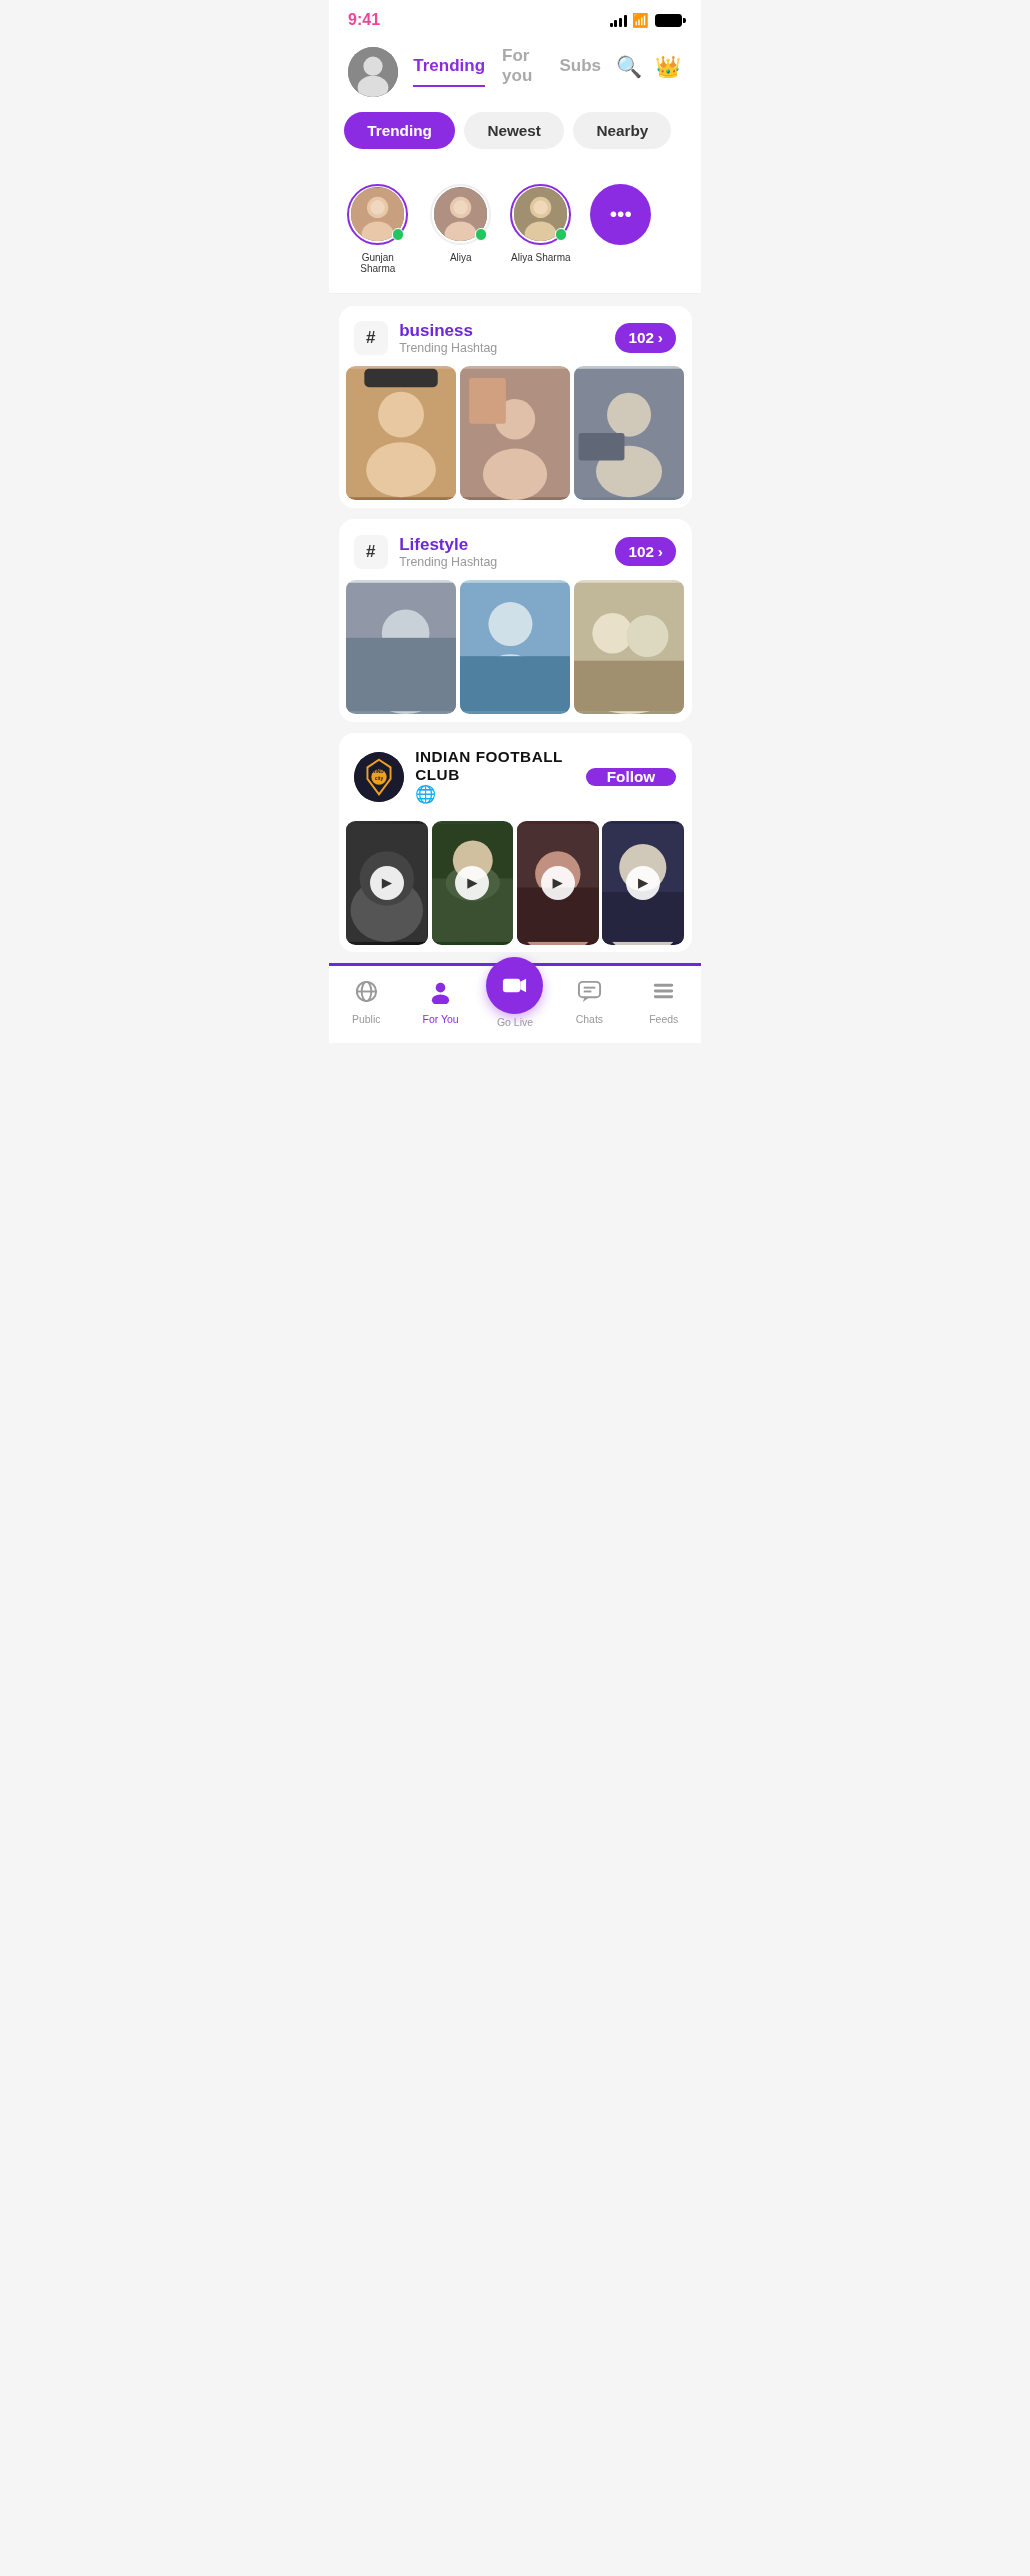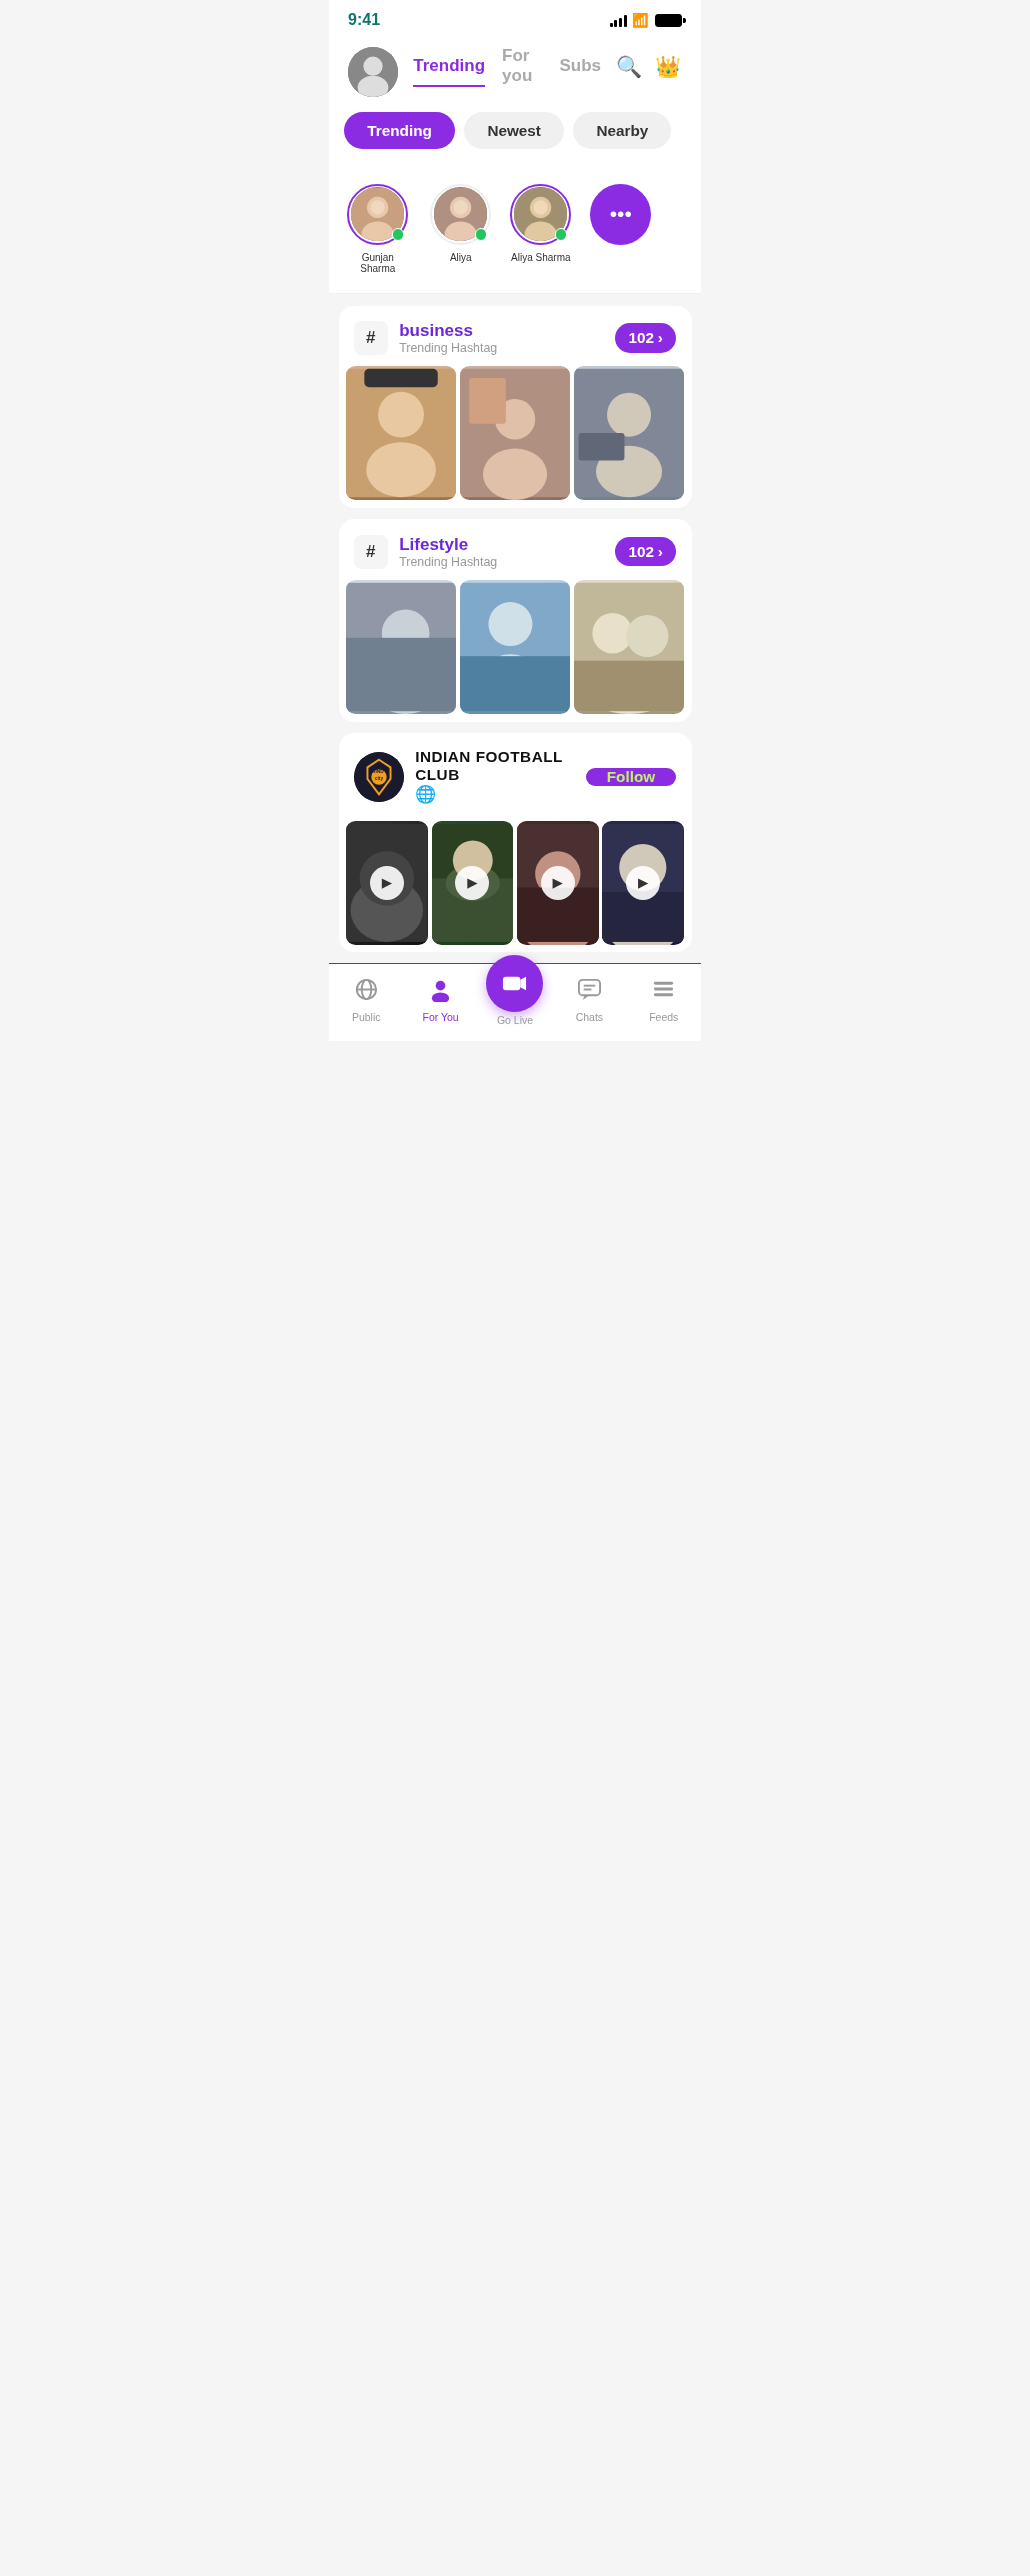--- a/index.html
+++ b/index.html
@@ -18,21 +18,21 @@
     .status-bar {
       display: flex;
       justify-content: space-between;
       align-items: center;
       padding: 11.4px 19px 7.6px;
       background: #fff;
     }
     .status-time {
       font-size: 16px;
       font-weight: 700;
-      color: #0f766e;
+      color: #ec4899;
     }
     .status-icons {
       display: flex;
       align-items: center;
       gap: 5.7px;
     }
     .signal-bars {
       display: flex;
       align-items: flex-end;
       gap: 1.9px;
@@ -314,21 +314,21 @@
       font-weight: 800;
       color: #111;
       letter-spacing: 0.5px;
     }
     .club-globe {
       font-size: 17px;
       color: #555;
     }
     .follow-btn {
       background: #8b2be2;
-      color: #bef264;
+      color: #ffffff;
       border-radius: 24px;
       padding: 0 21px;
       font-size: 15.3px;
       font-weight: 600;
       cursor: pointer;
       border: none;
     }
     .video-grid {
       display: flex;
       gap: 3.8px;
@@ -367,21 +367,21 @@
 
     
     .bottom-nav {
       position: sticky;
       bottom: 0;
       background: #fff;
       display: flex;
       align-items: center;
       justify-content: space-around;
       padding: 9.5px 0 15.3px;
-      border-top: 1px solid #6d28d9;
+      border-top: 3px solid #6d28d9;
       z-index: 100;
     }
     .nav-item {
       display: flex;
       flex-direction: column;
       align-items: center;
       gap: 3.8px;
       cursor: pointer;
       min-width: 57px;
     }

